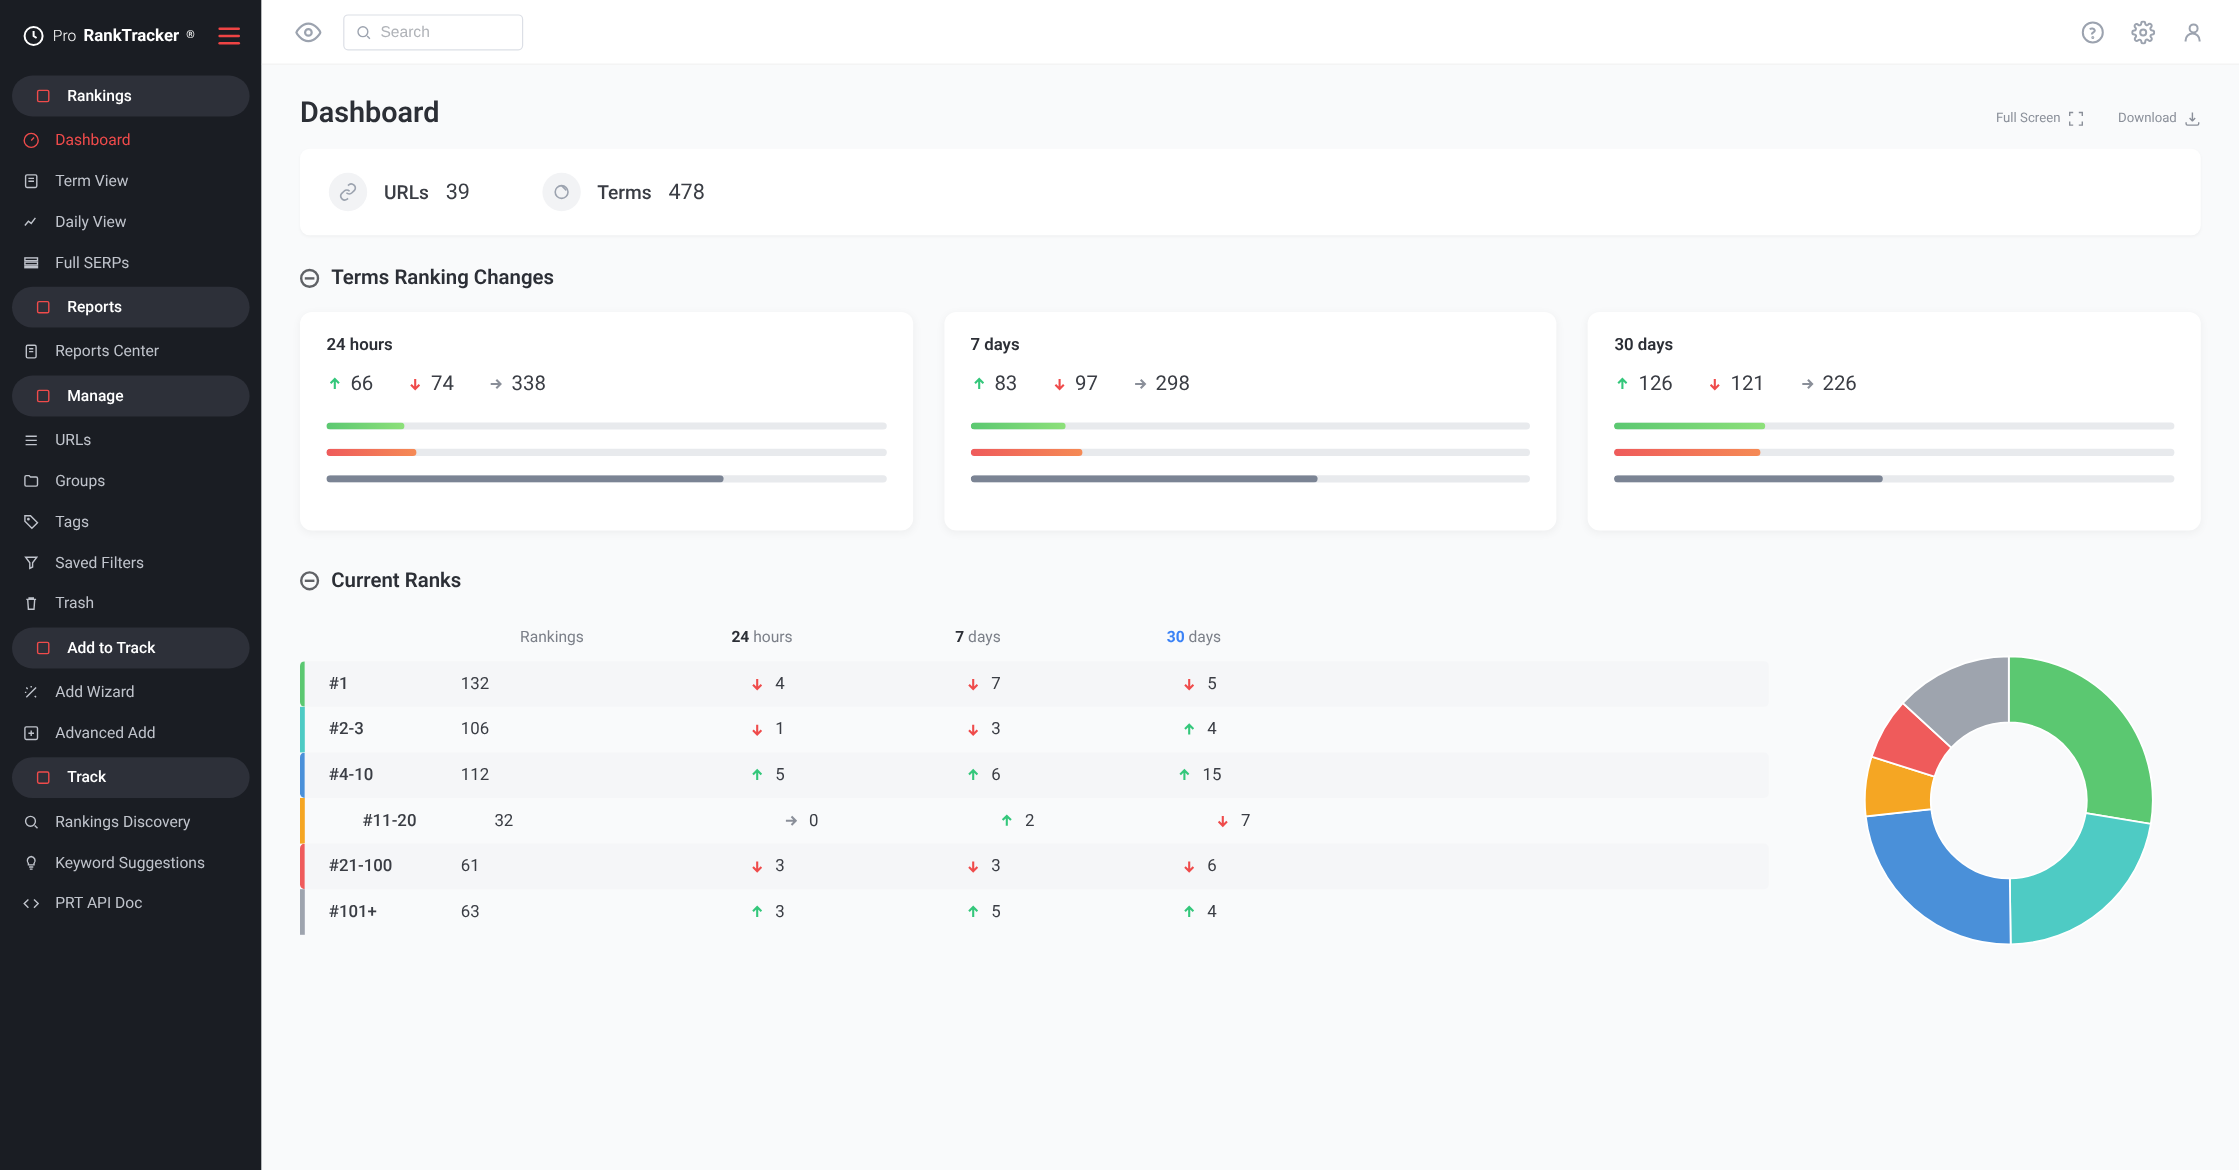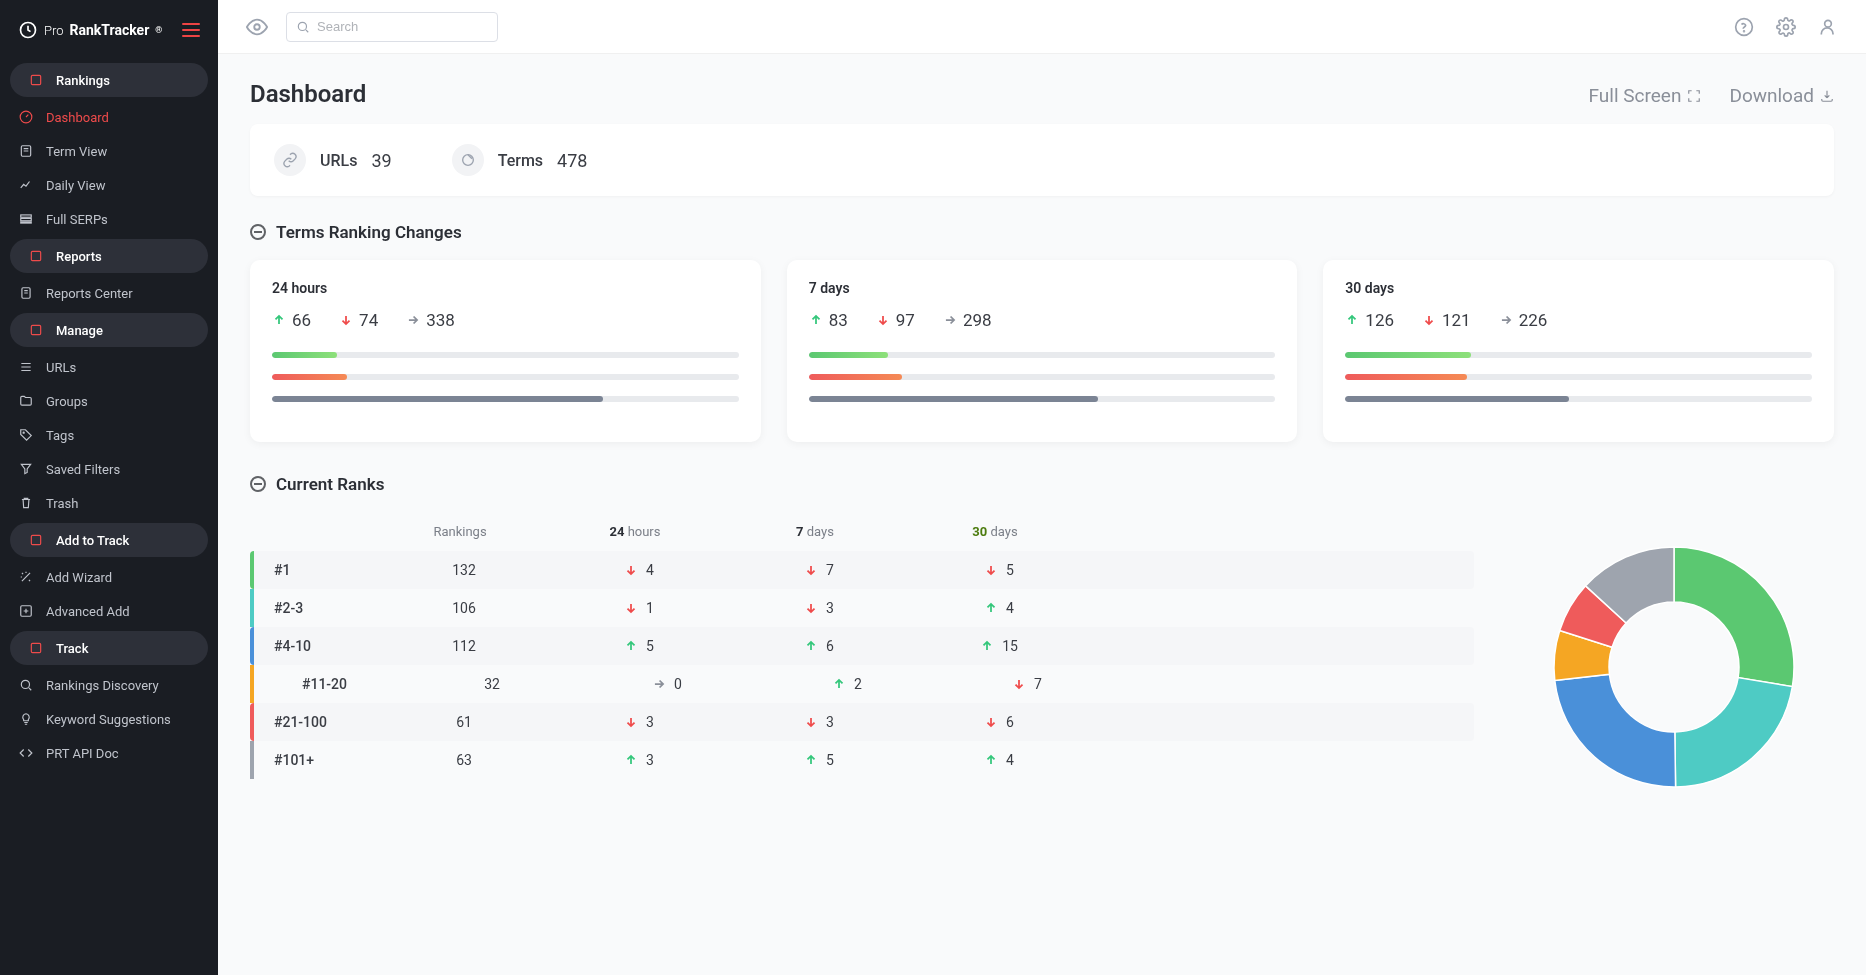--- a/index.html
+++ b/index.html
@@ -14,28 +14,28 @@
 .nav-item { display:flex; align-items:center; gap:12px; padding:9px 18px; font-size:13px; cursor:pointer; color:#c0c4cc; transition:background .15s; }
 .nav-item.section { background:#2d3039; color:#fff; font-weight:500; border-radius:20px; margin:3px 10px; }
 .nav-item.active { color:#ef4b4b; }
 .nav-item .ico { width:16px; height:16px; display:inline-flex; align-items:center; justify-content:center; flex-shrink:0; }
 .nav-item.section .ico { color:#ef4b4b; }
 .main { flex:1; display:flex; flex-direction:column; overflow-y:auto; background:#fff; }
 .topbar { height:54px; display:flex; align-items:center; padding:0 28px; gap:18px; border-bottom:1px solid #f0f0f0; background:#fff; }
 .eye-btn { color:#9ca3af; cursor:pointer; }
 .search-wrap { position:relative; }
 .search-wrap .sicon { position:absolute; left:10px; top:50%; transform:translateY(-50%); color:#9ca3af; }
-.search-input { width:212px; height:30px; border:1px solid #dcdfe6; border-radius:4px; padding:0 10px 0 30px; font-size:13px; color:#606266; background:#fff; }
+.search-input { width:150px; height:30px; border:1px solid #dcdfe6; border-radius:4px; padding:0 10px 0 30px; font-size:13px; color:#606266; background:#fff; }
 .search-input::placeholder { color:#b0b3b8; }
 .topbar-right { margin-left:auto; display:flex; align-items:center; gap:22px; color:#9ca3af; }
 .topbar-right > * { cursor:pointer; }
 .content { padding:26px 0 40px 0; background:#f9fafb; flex:1; }
 .page-head { display:flex; align-items:baseline; padding:0 32px 16px; }
 .page-title { font-size:24px; font-weight:600; color:#2c2f36; }
-.page-actions { margin-left:auto; display:flex; gap:28px; font-size:19px; color:#8a8f99; }
+.page-actions { margin-left:auto; display:flex; gap:28px; font-size:11px; color:#8a8f99; }
 .page-actions span { display:inline-flex; align-items:center; gap:6px; cursor:pointer; }
 .stats-bar { background:#fff; margin:0 32px 26px; border-radius:8px; padding:20px 24px; display:flex; gap:60px; box-shadow:0 1px 3px rgba(0,0,0,0.04); }
 .stat-grp { display:flex; align-items:center; gap:14px; }
 .stat-grp .sico { width:32px; height:32px; border-radius:50%; background:#f2f3f5; display:flex; align-items:center; justify-content:center; color:#9ca3af; }
 .stat-grp .lbl { font-size:16px; color:#3a3d44; font-weight:500; }
 .stat-grp .val { font-size:18px; font-weight:400; color:#3a3d44; }
 .section-head { display:flex; align-items:center; gap:10px; padding:0 32px 18px; font-size:17px; font-weight:600; color:#2c2f36; }
 .section-head .collapse-icon { width:16px; height:16px; border:2px solid #606266; border-radius:50%; position:relative; }
 .section-head .collapse-icon::after { content:""; position:absolute; left:2px; right:2px; top:50%; height:2px; background:#606266; transform:translateY(-50%); }
 .cards-row { display:flex; gap:26px; padding:0 32px 32px; }
@@ -52,21 +52,21 @@
 .bar.green .fill { background:linear-gradient(90deg,#5bc871,#8de07a); }
 .bar.red .fill { background:linear-gradient(90deg,#ef5b5b,#f58a55); }
 .bar.gray .fill { background:#7b8494; }
 .ranks-wrap { display:flex; gap:40px; padding:0 32px; align-items:flex-start; }
 .ranks-table { flex:1; }
 .ranks-head { display:grid; grid-template-columns:120px 160px 170px 170px 170px; gap:10px; padding:12px 0; font-size:13px; color:#7b7f88; }
 .ranks-head > div { text-align:center; }
 .ranks-head > div:first-child { text-align:left; padding-left:20px; }
 .rank-row { display:grid; grid-template-columns:120px 160px 170px 170px 170px; gap:10px; align-items:center; height:38px; font-size:14px; color:#3a3d44; border-left:4px solid transparent; }
 .rank-row.alt { background:#f5f6f8; border-radius:4px; }
-.rank-row > div { text-align:center; }
+.rank-row > div { text-align:left; }
 .rank-row .name { text-align:left; padding-left:20px; font-weight:500; }
 .rank-row .val-cell { display:inline-flex; align-items:center; justify-content:center; gap:8px; }
 .donut-wrap { width:320px; display:flex; justify-content:center; padding-top:30px; }
 .donut { width:250px; height:250px; }
 svg { display:block; }
 </style>
 </head>
 <body>
 
 <div class="app">
@@ -447,21 +447,21 @@
         <span>Current Ranks</span>
       </div>
 
       <div class="ranks-wrap">
         <div class="ranks-table">
           <div class="ranks-head">
             <div></div>
             <div>Rankings</div>
             <div><b style="color:#2c2f36">24</b> hours</div>
             <div><b style="color:#2c2f36">7</b> days</div>
-            <div><b style="color:#4d7c0f">30</b> days</div>
+            <div><b style="color:#3b82f6">30</b> days</div>
           </div>
           <div id="rank-rows">
               <div class="rank-row alt" style="border-left-color: rgb(91, 200, 113);">
                 <div class="name">#1</div>
                 <div>132</div>
                 <div class="val-cell">
                   <svg class="arrow down" viewBox="0 0 24 24" fill="none" stroke="currentColor" stroke-width="3">
                     <path d="M12 5v14M6 13l6 6 6-6"></path>
                   </svg>
                   <span>4</span>

